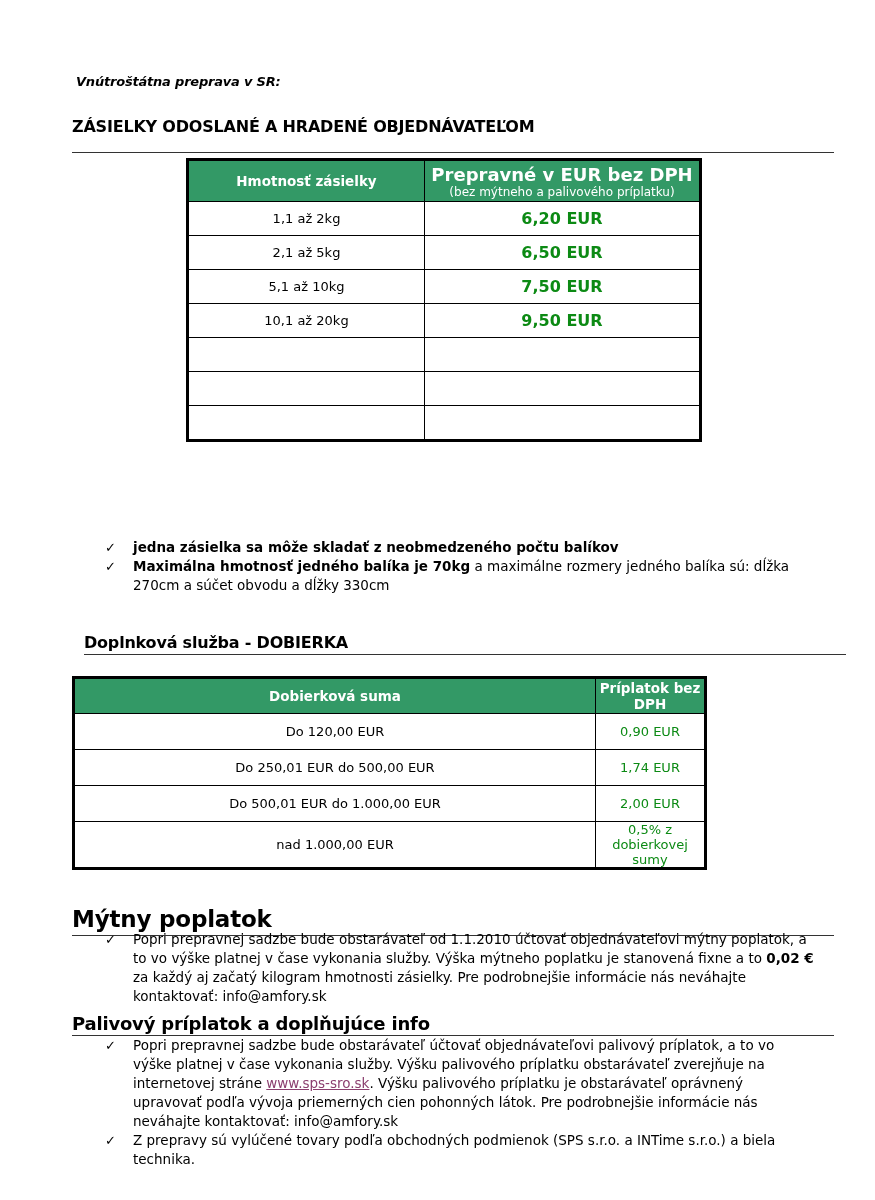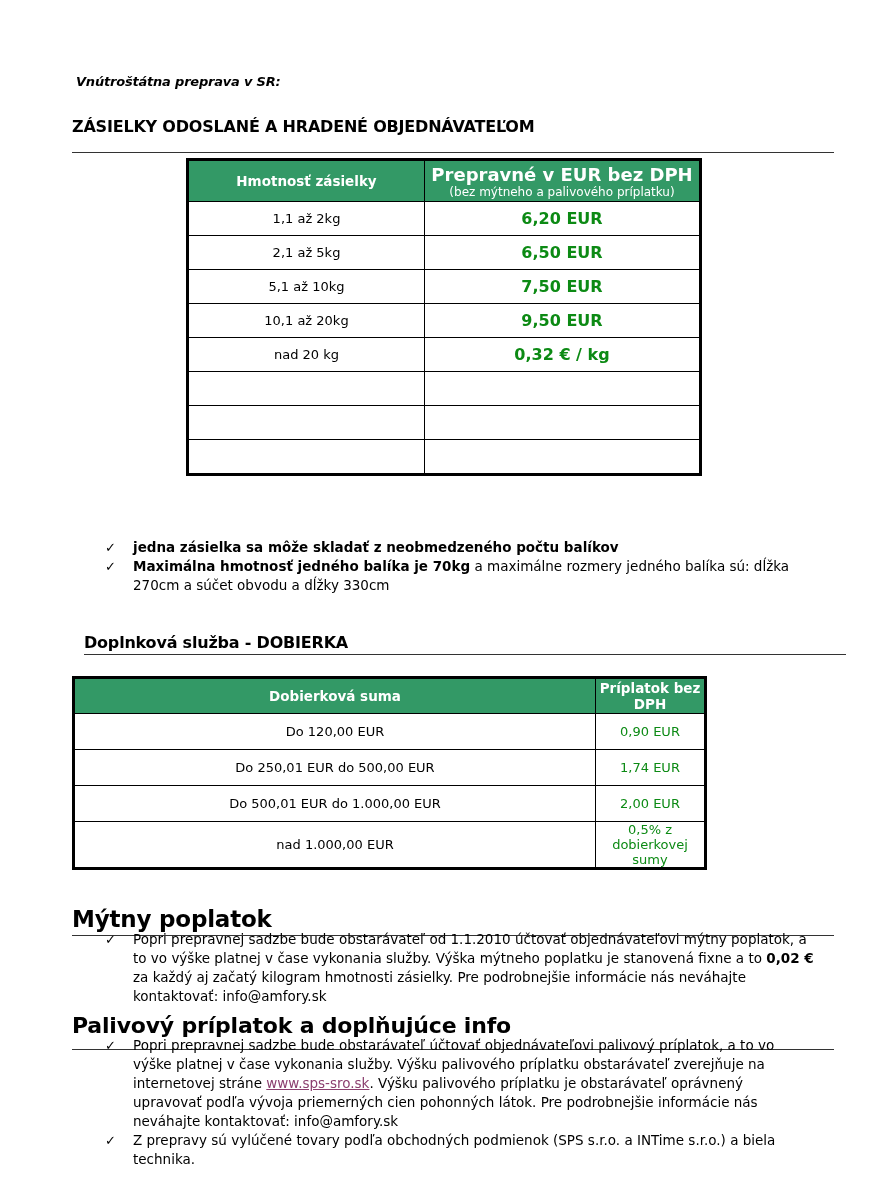--- a/index.html
+++ b/index.html
@@ -4,21 +4,21 @@
   <style>
     html, body { margin: 0; padding: 0; background: #ffffff; }
     body { width: 875px; height: 1200px; position: relative; overflow: hidden;
            font-family: "DejaVu Sans", sans-serif; color: #000; }
     .abs { position: absolute; }
     .page-title { left: 76px; top: 74px; font-size: 13px; font-weight: bold; font-style: italic; letter-spacing: -0.2px; }
     .sec-head { font-size: 16px; font-weight: bold; letter-spacing: -0.2px; border-bottom: 1px solid #333; }
     .sec1 { left: 72px; top: 117px; width: 762px; padding-bottom: 16px; }
     .sec2 { left: 84px; top: 633px; width: 762px; padding-bottom: 2px; }
     .sec3 { left: 72px; top: 906px; width: 762px; padding-bottom: 3px; font-size: 23px; }
-    .sec4 { left: 72px; top: 1013px; width: 762px; padding-bottom: 11px; font-size: 22px; }
+    .sec4 { left: 72px; top: 1013px; width: 762px; padding-bottom: 1px; font-size: 18px; }
 
     table { border-collapse: collapse; }
     .t1 { left: 186px; top: 158px; width: 516px; border: 3px solid #000; }
     .t1 td, .t1 th { border: 1.5px solid #000; text-align: center; padding: 0; }
     .t1 th { background: #339966; color: #fff; height: 40px; }
     .t1 th.c1 { width: 235px; font-size: 13.5px; }
     .t1 th .main { font-size: 18px; font-weight: bold; display: block; }
     .t1 th .sub { font-size: 12px; font-weight: normal; display: block; }
     .t1 td { height: 33px; font-size: 13px; }
     .t1 td.price { color: #0c8a14; font-weight: bold; font-size: 16px; }
@@ -65,24 +65,20 @@
         <td>2,1  až 5kg</td>
         <td class="price">6,50 EUR</td>
       </tr>
   <tr>
         <td>5,1  až 10kg</td>
         <td class="price">7,50 EUR</td>
       </tr>
   <tr>
         <td>10,1  až 20kg</td>
         <td class="price">9,50 EUR</td>
-      </tr>
-  <tr>
-        <td>nad 20 kg</td>
-        <td class="price">0,32 € / kg</td>
       </tr>
   <tr>
         <td></td>
         <td class="price"></td>
       </tr>
   <tr>
         <td></td>
         <td class="price"></td>
       </tr>
   <tr>

